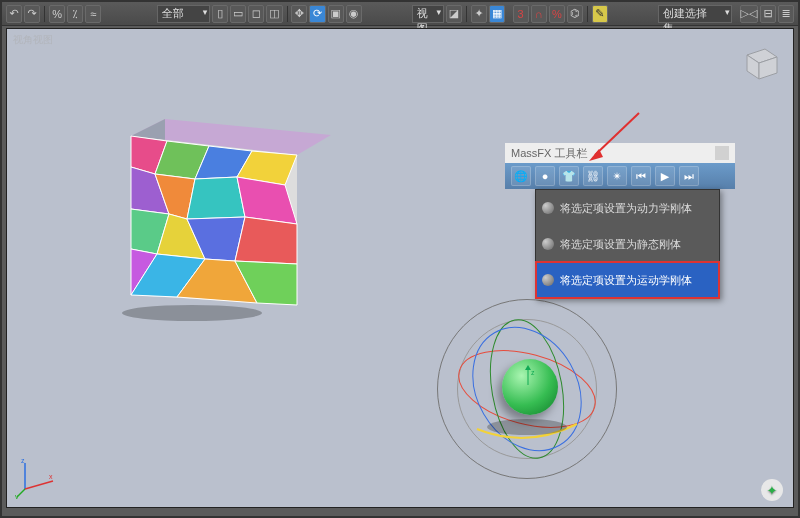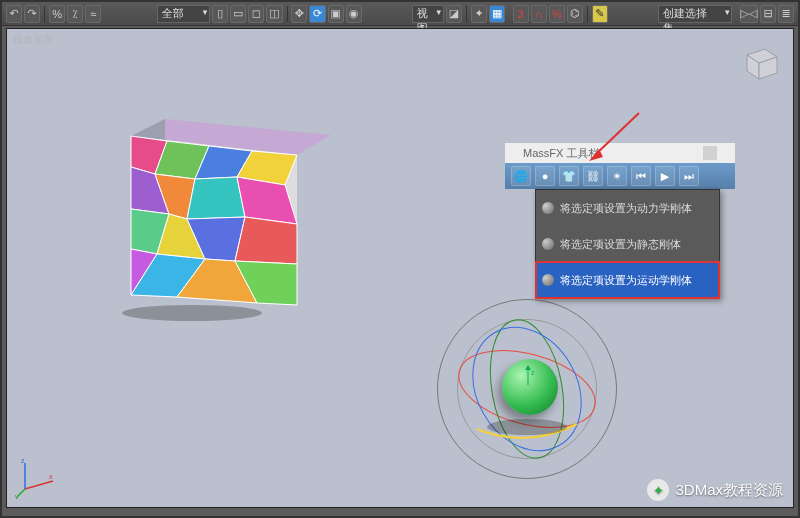--- a/index.html
+++ b/index.html
@@ -22,21 +22,21 @@
   .watermark { position:absolute; bottom:6px; right:10px; color:#fff; font-size:15px; display:flex; align-items:center; gap:6px; text-shadow:0 1px 2px rgba(0,0,0,.5); }
   .watermark .wechat { width:22px; height:22px; border-radius:50%; background:#e8e8e8; display:flex; align-items:center; justify-content:center; color:#2aae47; font-size:13px; }
   
   .box3d { position:absolute; top:90px; left:110px; width:233px; height:203px; }
   
   .scene-center { position:absolute; top:260px; left:420px; width:200px; height:200px; }
   .orbit { position:absolute; border-radius:50%; border:1px solid; }
   .sphere { position:absolute; top:70px; left:75px; width:56px; height:56px; border-radius:50%; background: radial-gradient(circle at 35% 30%, #a9f5b1, #36bd52 55%, #0e7a28 100%); box-shadow:-4px 6px 10px rgba(0,0,0,.35); }
   
   .massfx-panel { position:absolute; top:114px; left:498px; width:230px; }
-  .massfx-title { height:20px; background:#eee; color:#666; font-size:11px; display:flex; align-items:center; padding:0 18px; justify-content:space-between; }
+  .massfx-title { height:20px; background:#eee; color:#666; font-size:11px; display:flex; align-items:center; padding:0 6px; justify-content:space-between; }
   .massfx-title .x { width:14px; height:14px; background:#d1d1d1; }
   .massfx-tools { height:26px; background:linear-gradient(#6b9bca,#577faa); display:flex; align-items:center; gap:4px; padding:0 6px; }
   .massfx-tools .ic { width:20px; height:20px; border:1px solid rgba(255,255,255,.2); border-radius:2px; background:rgba(255,255,255,.1); display:flex; align-items:center; justify-content:center; color:#fff; font-size:11px; cursor:pointer; }
   .menu { position:absolute; top:160px; left:528px; width:185px; background:#5a5a5a; border:1px solid #333; box-shadow:2px 2px 6px rgba(0,0,0,.4); }
   .menu-item { height:24px; display:flex; align-items:center; gap:6px; padding:18px 6px; color:#ddd; font-size:11px; cursor:pointer; }
   .menu-item .ball { width:12px; height:12px; border-radius:50%; background:radial-gradient(circle at 30% 30%,#ccc,#666); flex:none; }
   .menu-item.active { background:#2a62c2; outline:2px solid #d33; outline-offset:-1px; color:#fff; }
   
   .arrow { position:absolute; top:82px; left:582px; width:60px; height:50px; pointer-events:none; }
 </style>
@@ -193,16 +193,15 @@
         <span>将选定项设置为静态刚体</span>
       </div>
       <div class="menu-item active">
         <span class="ball"></span>
         <span>将选定项设置为运动学刚体</span>
       </div>
     </div>
 
     <div class="watermark">
       <span class="wechat">✦</span>
-      <span>3DMax教程资源</span>
     </div>
   </div>
 </div>
 
 </body></html>

